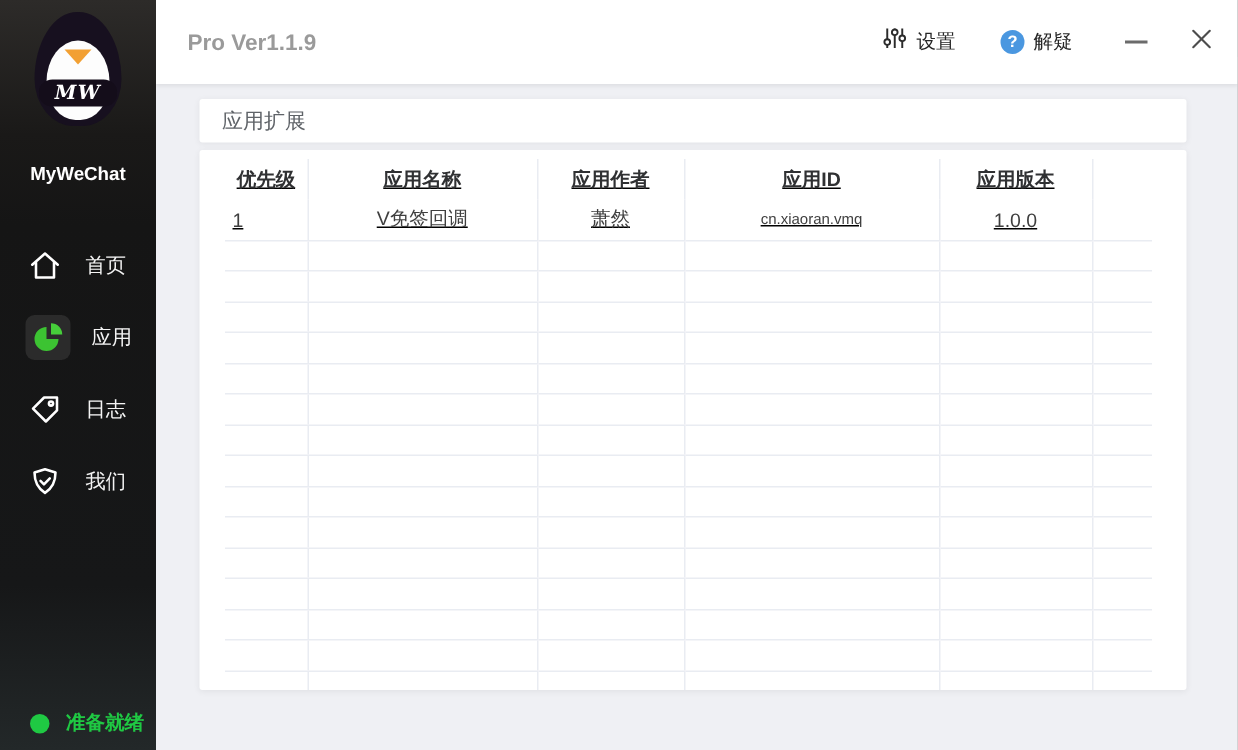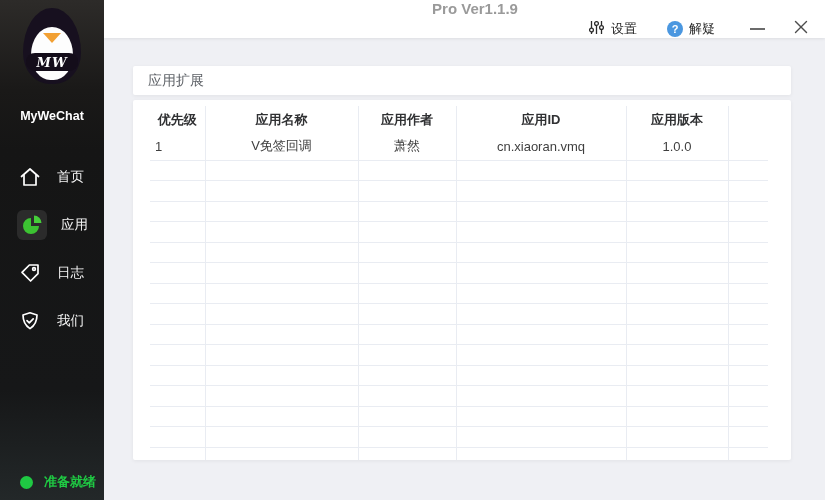--- a/index.html
+++ b/index.html
@@ -29,53 +29,53 @@
   .nav-icon { width:26px; height:26px; display:flex; align-items:center; justify-content:center;
     border-radius:6px; flex:0 0 auto; }
   .nav-item.active .nav-icon { background:#2b2b2b; width:30px; height:30px; }
   .nav-label { margin-left:14px; color:#f4f4f4; font-size:13.5px;text-align:right; }
 
   .statusbar { position:absolute; left:20px; bottom:9px; display:flex; align-items:center; }
   .status-dot { width:13px; height:13px; border-radius:50%; background:#1fc943; }
   .status-text { margin-left:11px; color:#1fc943; font-size:13px; font-weight:bold; }
 
   
-  .topbar { position:absolute; left:104px; top:0; width:721px; height:38px; background:#ffffff;
-    display:flex; align-items:center; box-shadow: 0 1px 3px rgba(0,0,0,0.08); z-index:2;flex-direction:column; }
+  .topbar { position:absolute; left:104px; top:0; width:721px; height:56px; background:#ffffff;
+    display:flex; align-items:center; box-shadow: 0 1px 3px rgba(0,0,0,0.08); z-index:2; }
   .version { margin-left:21px; font-size:15px; font-weight:bold; color:#9a9a9a; }
   .topbar-right { margin-left:auto; display:flex; align-items:center; }
   .tb-group { display:flex; align-items:center; cursor:pointer; }
   .tb-label { margin-left:6px; font-size:13px; color:#262626; }
   .help-badge { width:16px; height:16px; border-radius:50%; background:#4a97e0; color:#fff;
     font-size:11px; font-weight:bold; display:flex; align-items:center; justify-content:center; }
   .gap30 { width:30px; } .gap18 { width:20px; }
   .win-btn { width:24px; height:24px; display:flex; align-items:center; justify-content:center; cursor:pointer; }
   .min-glyph { width:15px; height:2px; background:#6b6b6b; }
   .right-pad { width:12px; }
 
   
   .main { position:absolute; left:104px; top:38px; width:721px; height:475px; background:#eff0f4; }
   .card { background:#ffffff; box-shadow: 0 1px 4px rgba(0,0,0,0.06); border-radius:2px; }
   .title-card { margin:28px 0 0 29px; width:658px; height:29px; display:flex; align-items:center;
     padding-left:15px; }
   .section-title { font-size:14px; color:#5f6368; }
   .table-card { margin:5px 0 0 29px; width:658px; height:360px; overflow:hidden;
-    padding:6px 12px 0 17px; }
+    padding:6px 12px 0 17px;text-decoration:underline; }
 
   table { width:618px; table-layout:fixed; border-collapse:collapse; }
   col.c1{width:55px;} col.c2{width:153px;} col.c3{width:98px;} col.c4{width:170px;}
   col.c5{width:102px;} col.c6{width:40px;}
   th { height:27px; font-size:13px; font-weight:bold; color:#303133; text-align:center;
     font-weight:600; }
   td { height:27px; font-size:13px; color:#3f3f3f; text-align:center; }
   th:not(:first-child), td:not(:first-child) { border-left:1px solid #e9ecf2; }
   tr.data-row td, tr.empty-row td { border-bottom:1px solid #e9ecf2; }
   tr.empty-row td { height:20.5px; }
   td.cell-left { text-align:left; padding-left:5px; }
-  td.cell-id { font-size:13px; }
+  td.cell-id { font-size:10px; }
 </style>
 </head>
 <body>
 
 <div class="window">
 
   <div class="sidebar">
     <div class="logo-block">
       <div class="egg">
         <div class="egg-belly"></div>

